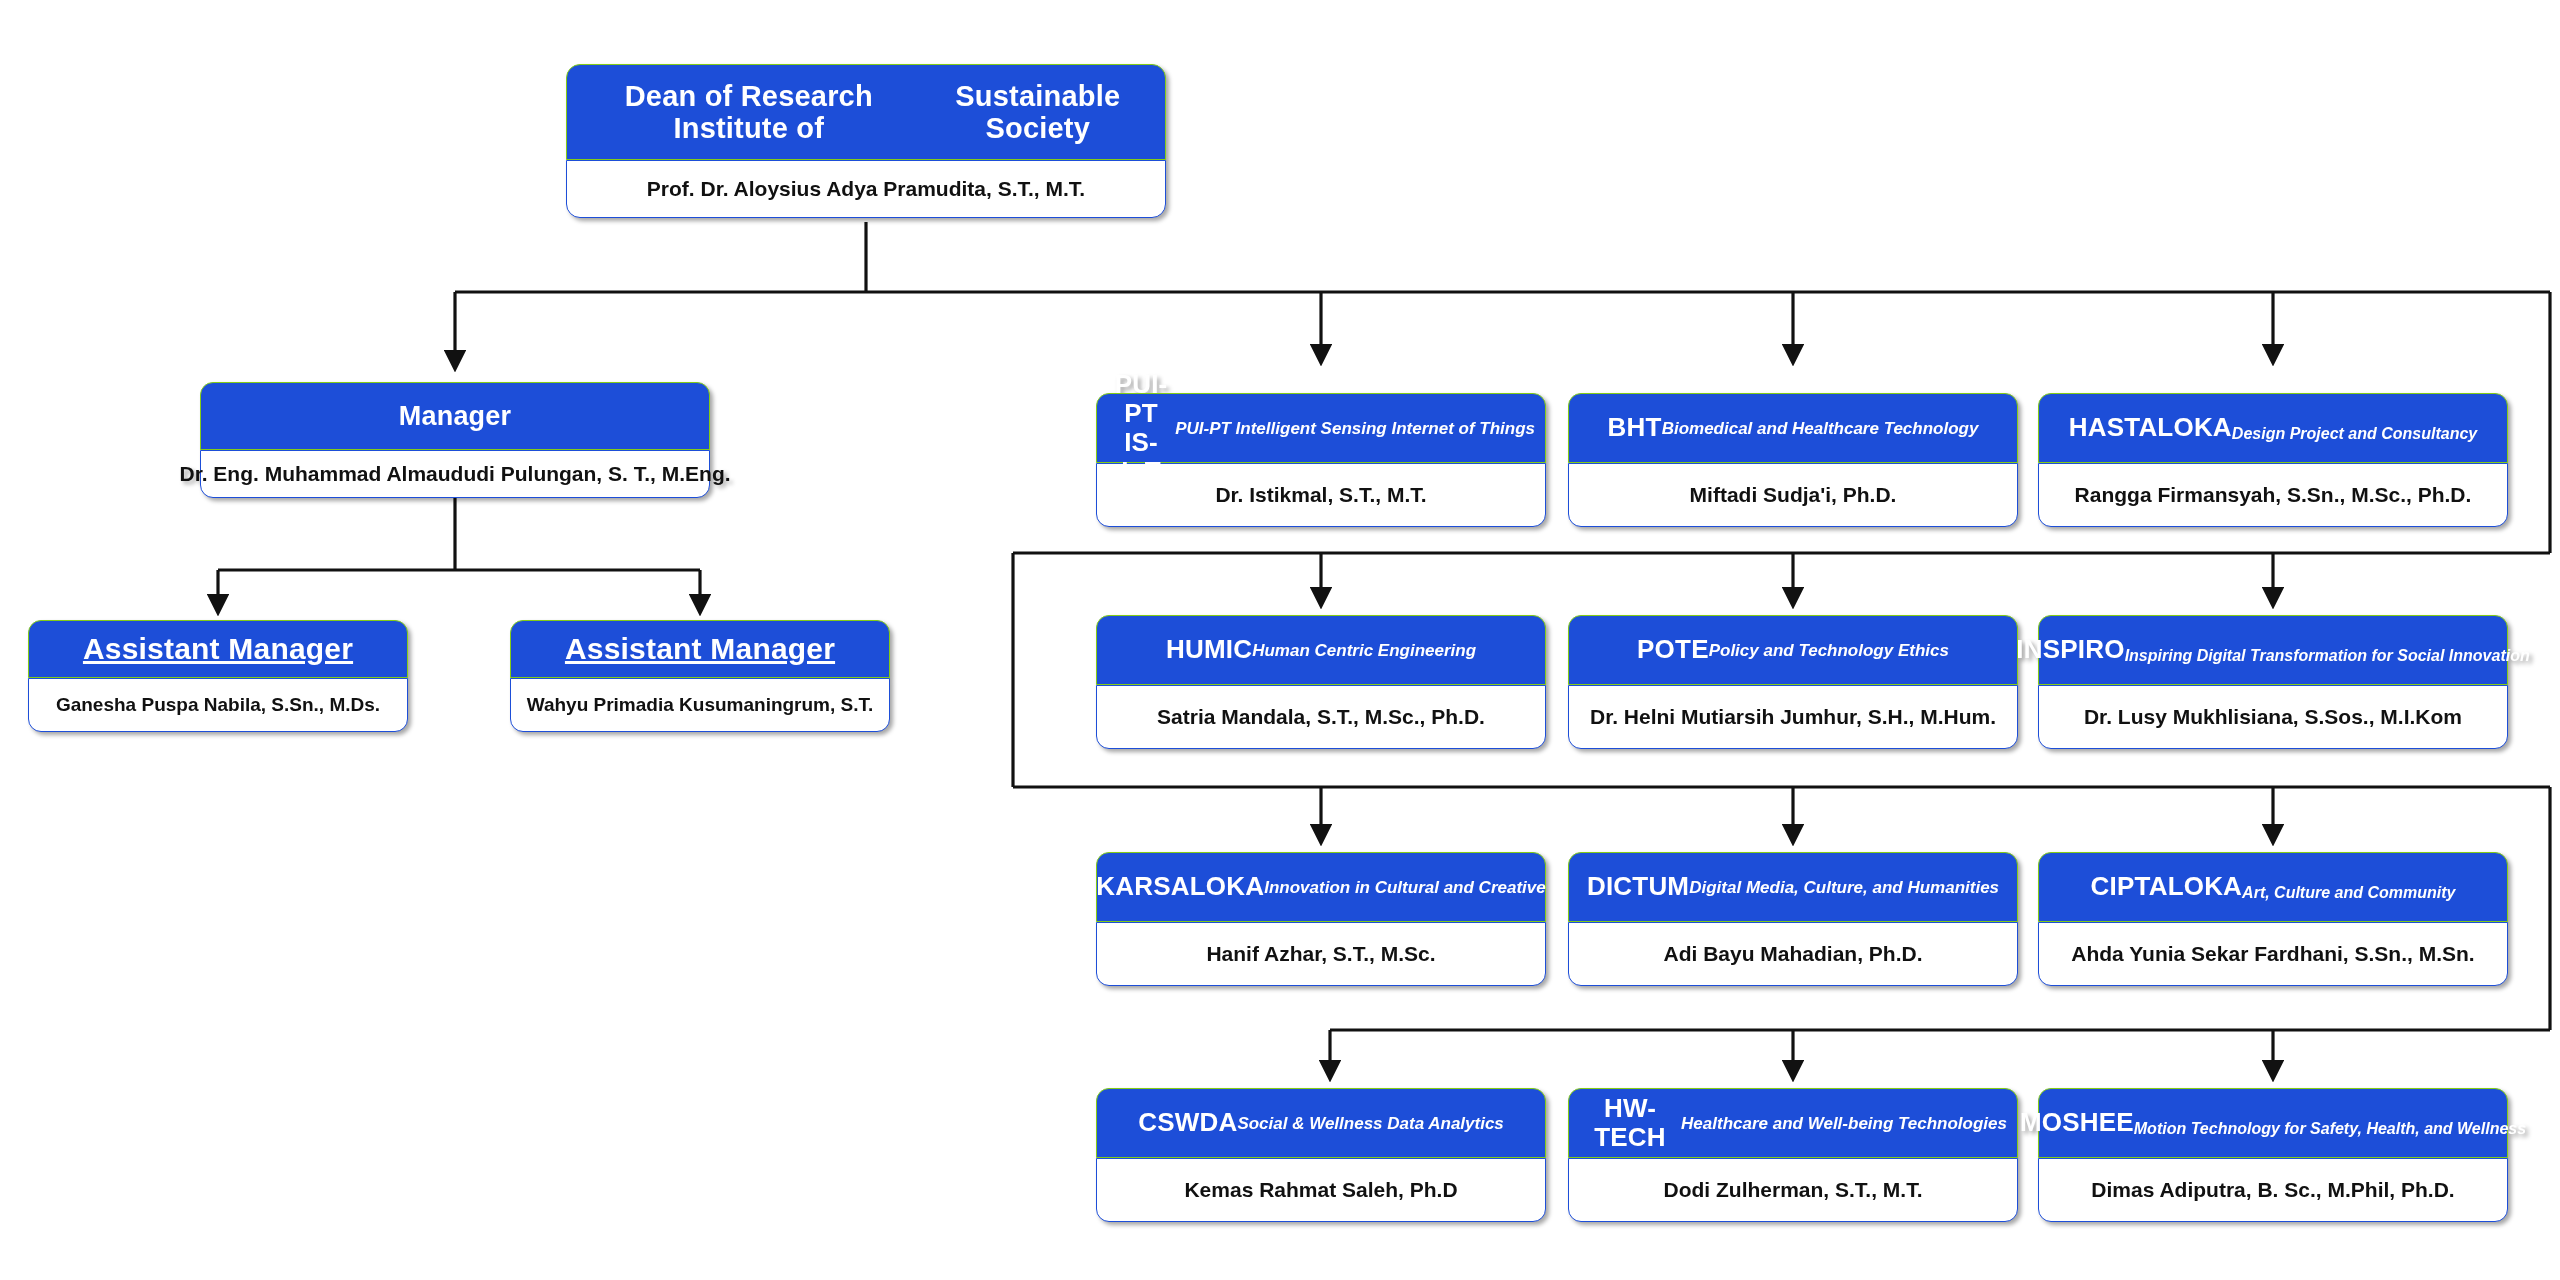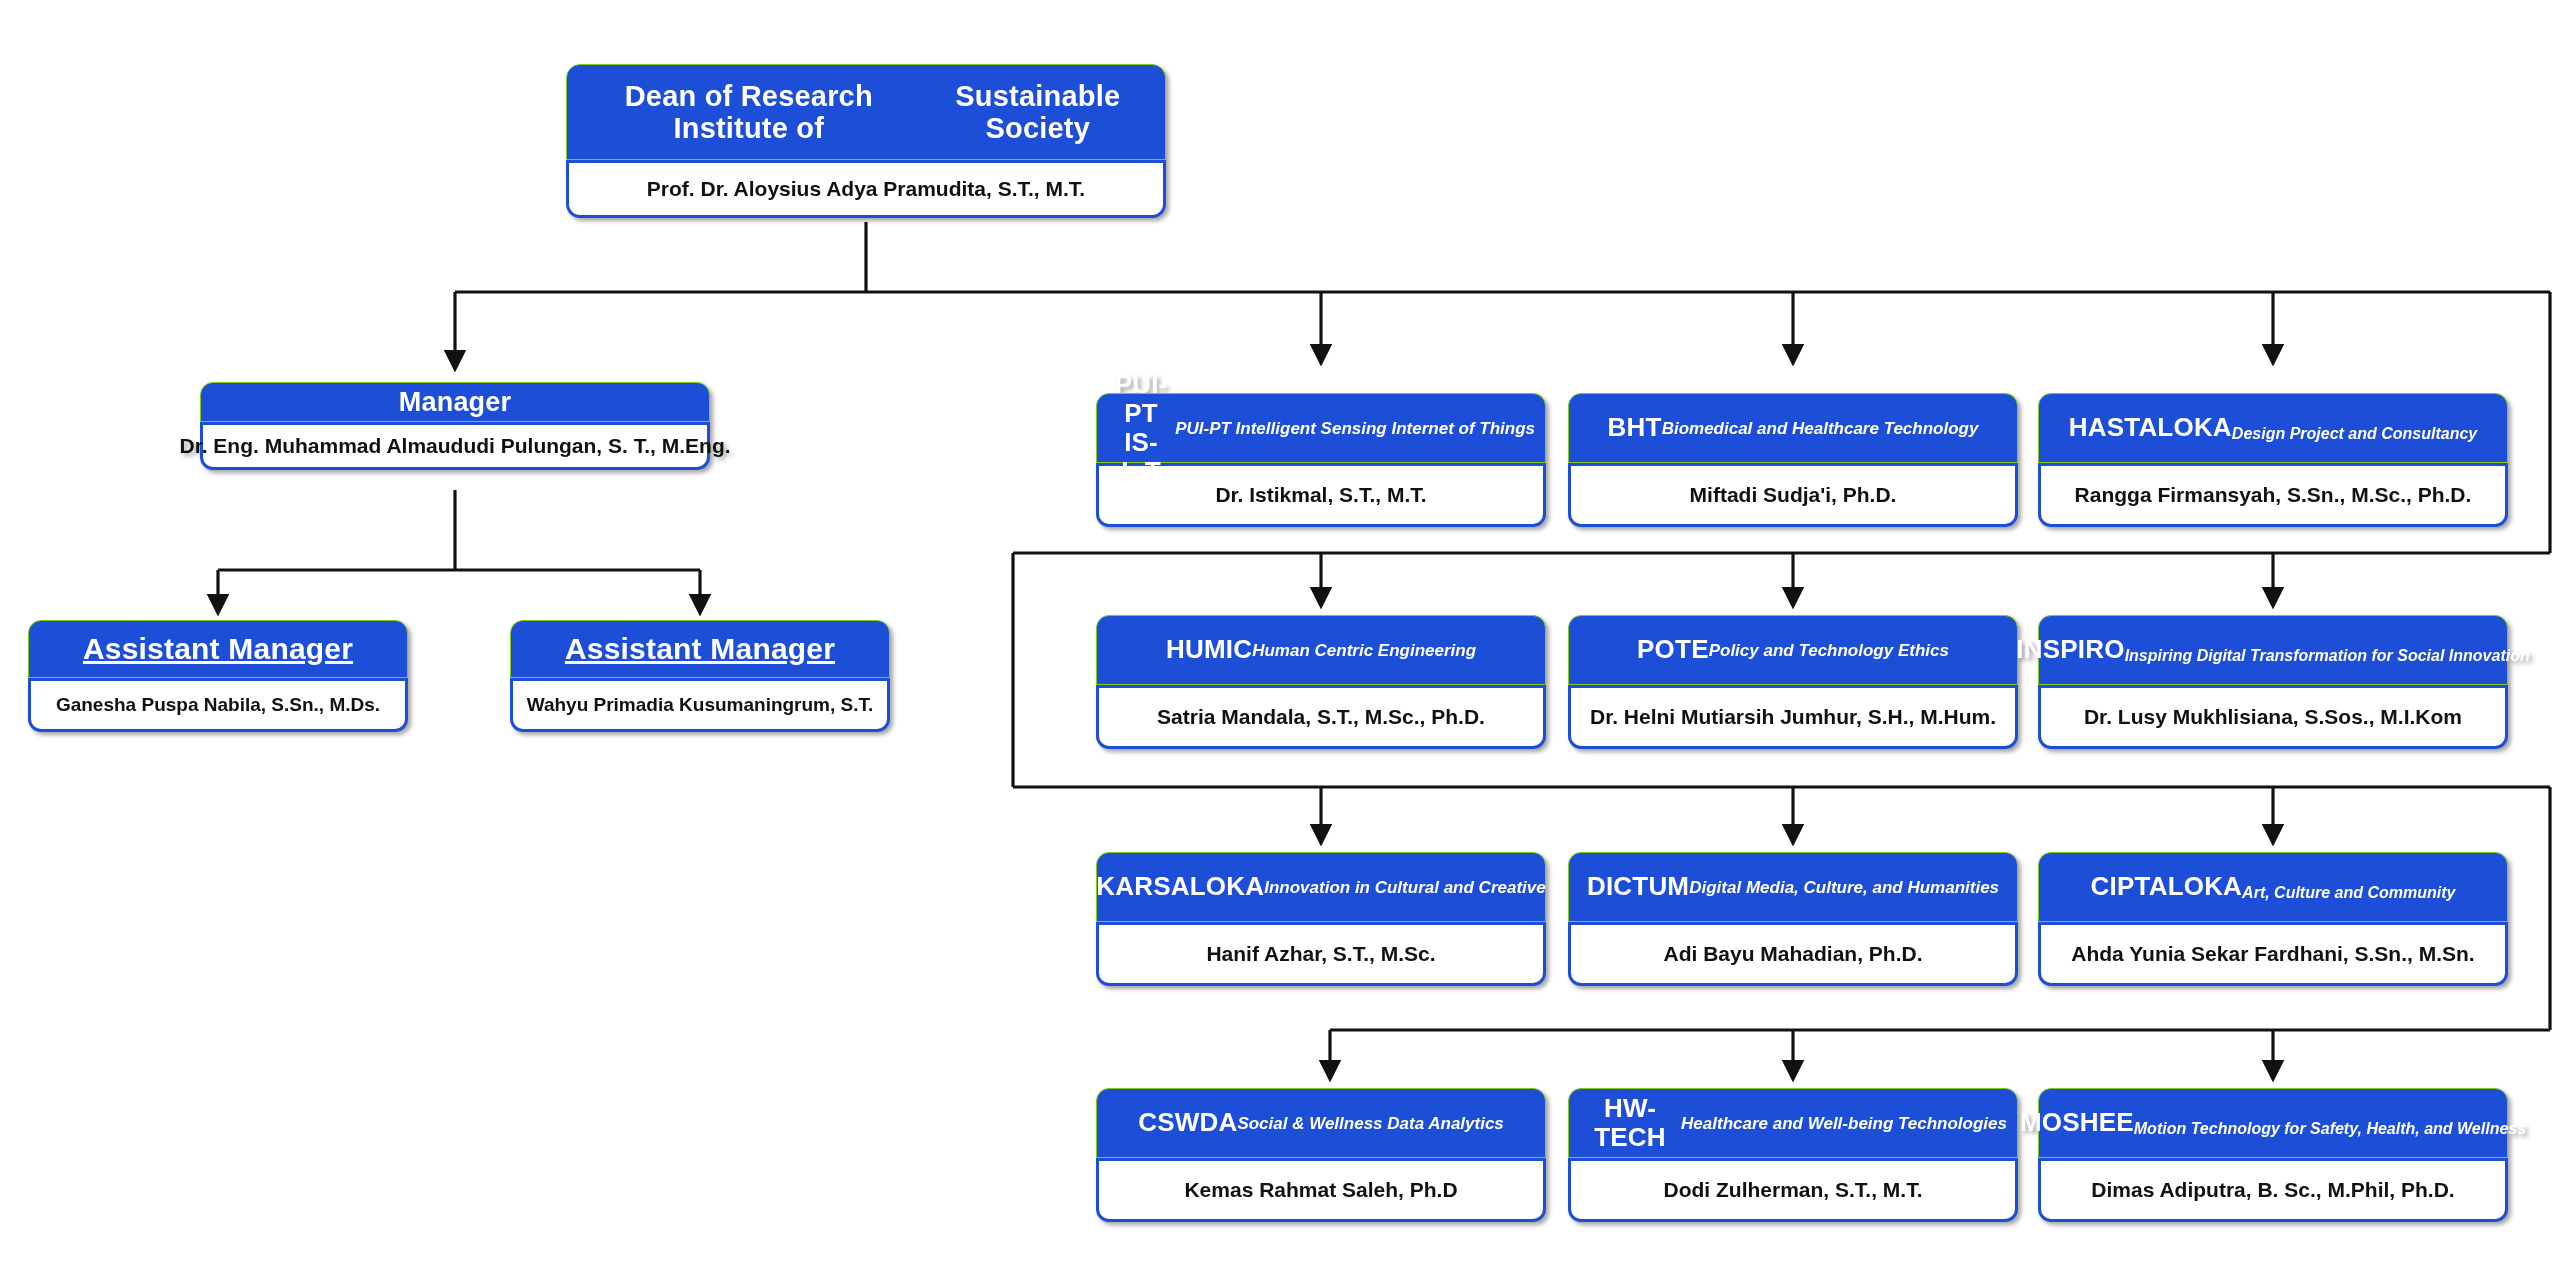--- a/index.html
+++ b/index.html
@@ -38,41 +38,41 @@
   .node .head .sub{
     font-weight:bold;
     font-style:italic;
     line-height:1.12;
     margin-top:2px;
     white-space:nowrap;
   }
   .node .body{
     box-sizing:border-box;
     background:#ffffff;
-    border:3px solid #1d4ed8;
+    border:1px solid #1d4ed8;
     border-radius:0 0 13px 13px;
     color:#111111;
     text-align:center;
     display:flex;
     align-items:center;
     justify-content:center;
     font-weight:bold;
     padding:4px 8px;
     white-space:nowrap;
   }
 
   
   .n-dean{left:566px;top:64px;width:600px;}
   .n-dean .head{height:96px;border-radius:14px 14px 0 0;}
   .n-dean .head .title{font-size:29px;}
   .n-dean .body{height:58px;font-size:21px;border-radius:0 0 14px 14px;}
 
   
   .n-manager{left:200px;top:382px;width:510px;}
-  .n-manager .head{height:40px;text-align:right;}
+  .n-manager .head{height:68px;text-align:right;}
   .n-manager .head .title{font-size:27px;}
   .n-manager .body{height:48px;font-size:21px;}
 
   
   .n-asst1{left:28px;top:620px;width:380px;}
   .n-asst2{left:510px;top:620px;width:380px;}
   .n-asst1 .head,.n-asst2 .head{height:58px;}
   .n-asst1 .head .title,.n-asst2 .head .title{font-size:30px;text-decoration:underline;}
   .n-asst1 .body,.n-asst2 .body{height:54px;font-size:19px;}
 

